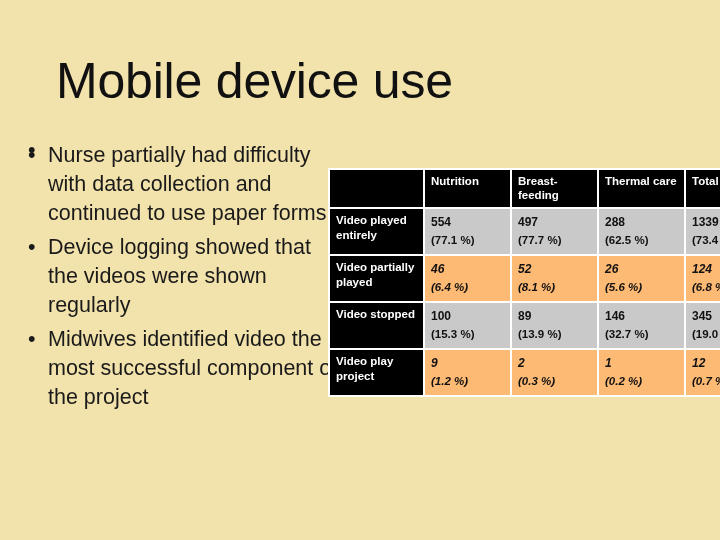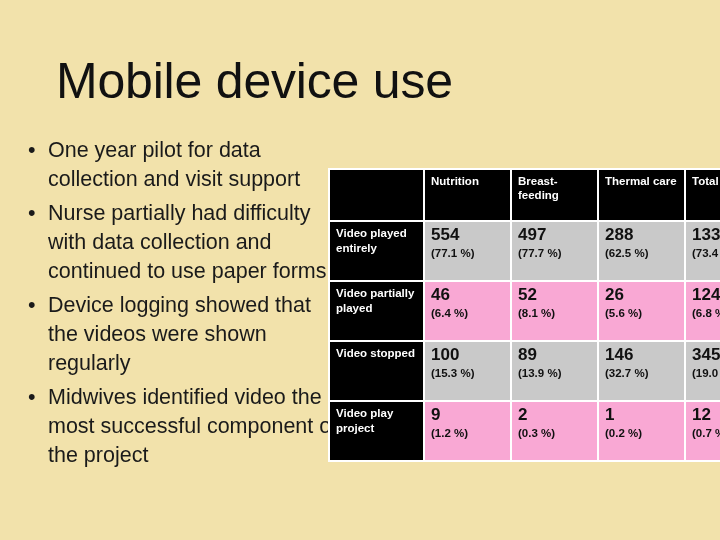--- a/index.html
+++ b/index.html
@@ -68,21 +68,21 @@
     top: 168px;
     width: 386px;
     border-collapse: separate;
     border-spacing: 2px;
     background: #ffffff;
     table-layout: fixed;
     font-size: 11.5px;
   }
   .data-table th,
   .data-table td {
-    padding: 4px 5px 18px 6px;
+    padding: 4px 5px 5px 6px;
     vertical-align: top;
     text-align: left;
   }
   .data-table th {
     background: #000000;
     color: #ffffff;
     font-weight: bold;
     font-size: 11.5px;
     line-height: 14px;
   }
@@ -101,29 +101,29 @@
     font-weight: bold;
     line-height: 14.5px;
   }
   .cell {
     color: #111111;
     line-height: 18px;
   }
   .cell .count {
     display: block;
     font-weight: 600;
-    font-size: 17px;
+    font-size: 12px;
   }
   .cell .pct {
     display: block;
     font-weight: 600;
     font-size: 11.5px;
   }
   tr.band-dark .cell { background: #c9c9c9; }
-  tr.band-light .cell { background: #f9a8d4; }
+  tr.band-light .cell { background: #fdba74; font-style: italic; }
   tr.band-dark .cell, tr.band-light .cell { }
 
   
   .footer {
     position: absolute;
     left: 0;
     right: 0;
     top: 506px;
     height: 20px;
     font-size: 11px;
@@ -150,21 +150,20 @@
 </head>
 <body>
 
 <div class="slide">
 
   <div class="title">Mobile device use</div>
 
   <ul class="body-list">
     <li class="bullet">
       <span class="dot">•</span>
-      <span>One year pilot for data collection and visit support</span>
     </li>
     <li class="bullet">
       <span class="dot">•</span>
       <span>Nurse partially had difficulty with data collection and continued to use paper forms</span>
     </li>
     <li class="bullet">
       <span class="dot">•</span>
       <span>Device logging showed that the videos were shown regularly</span>
     </li>
     <li class="bullet">

